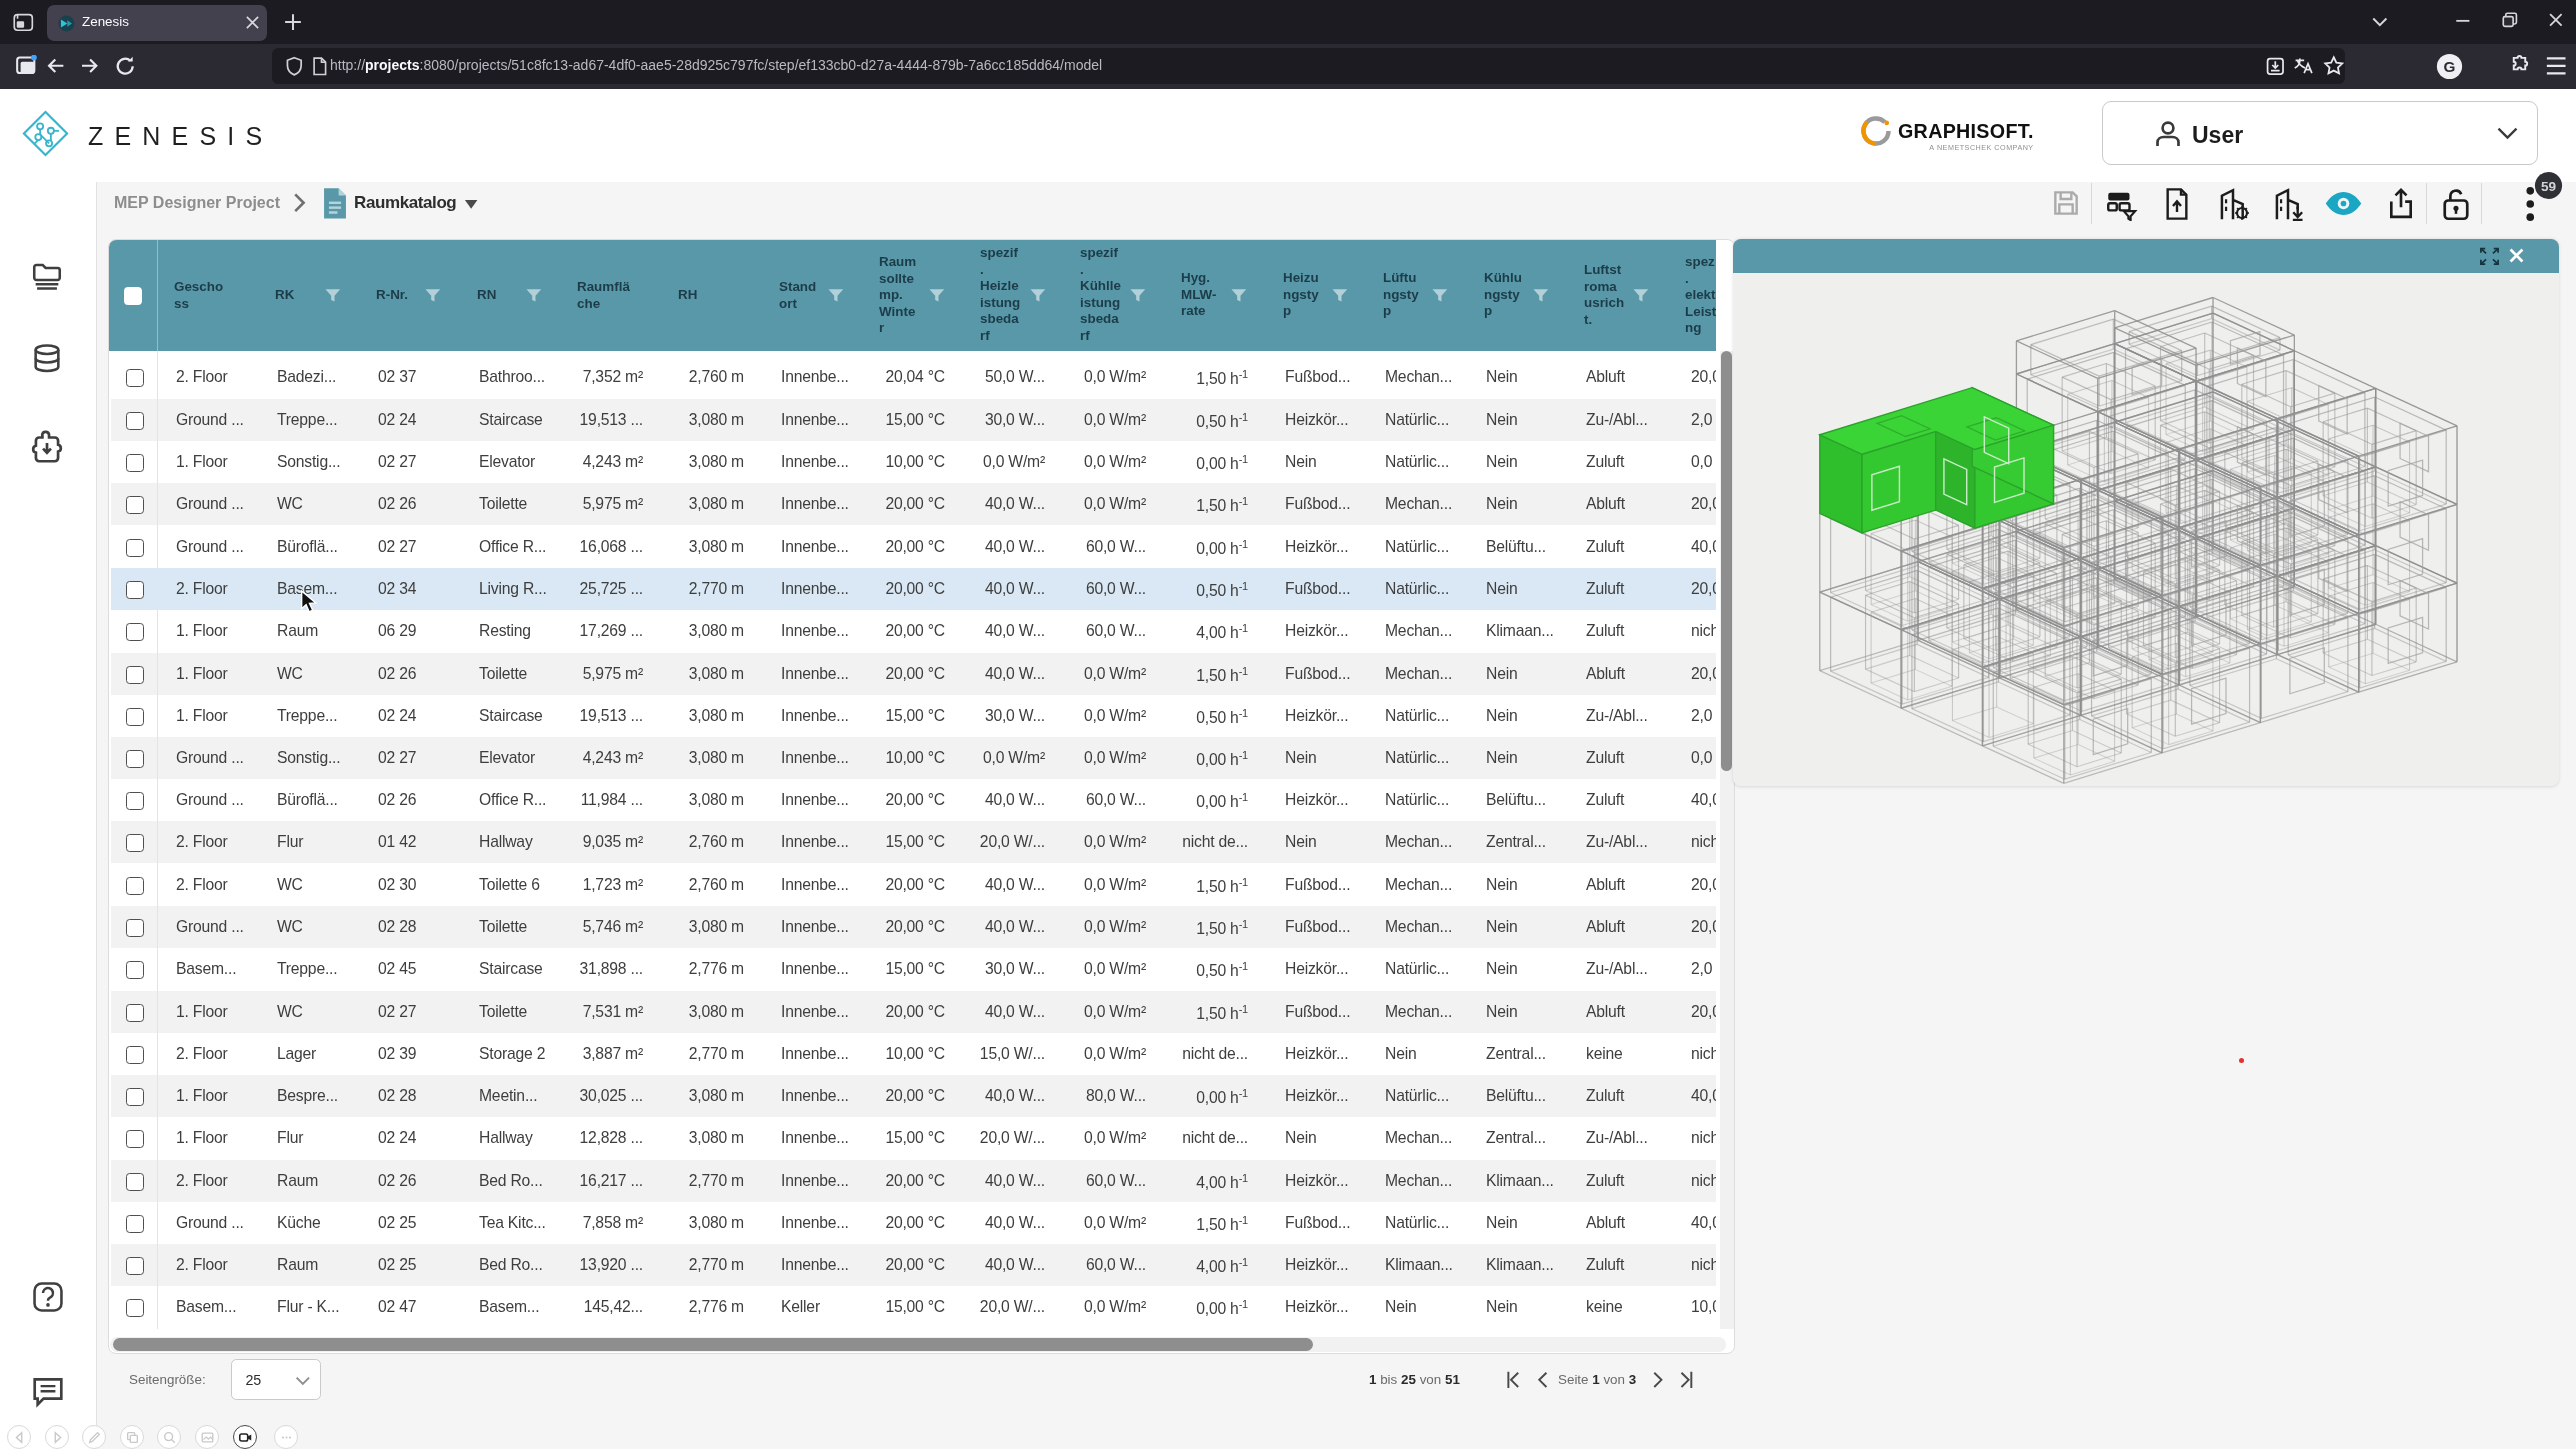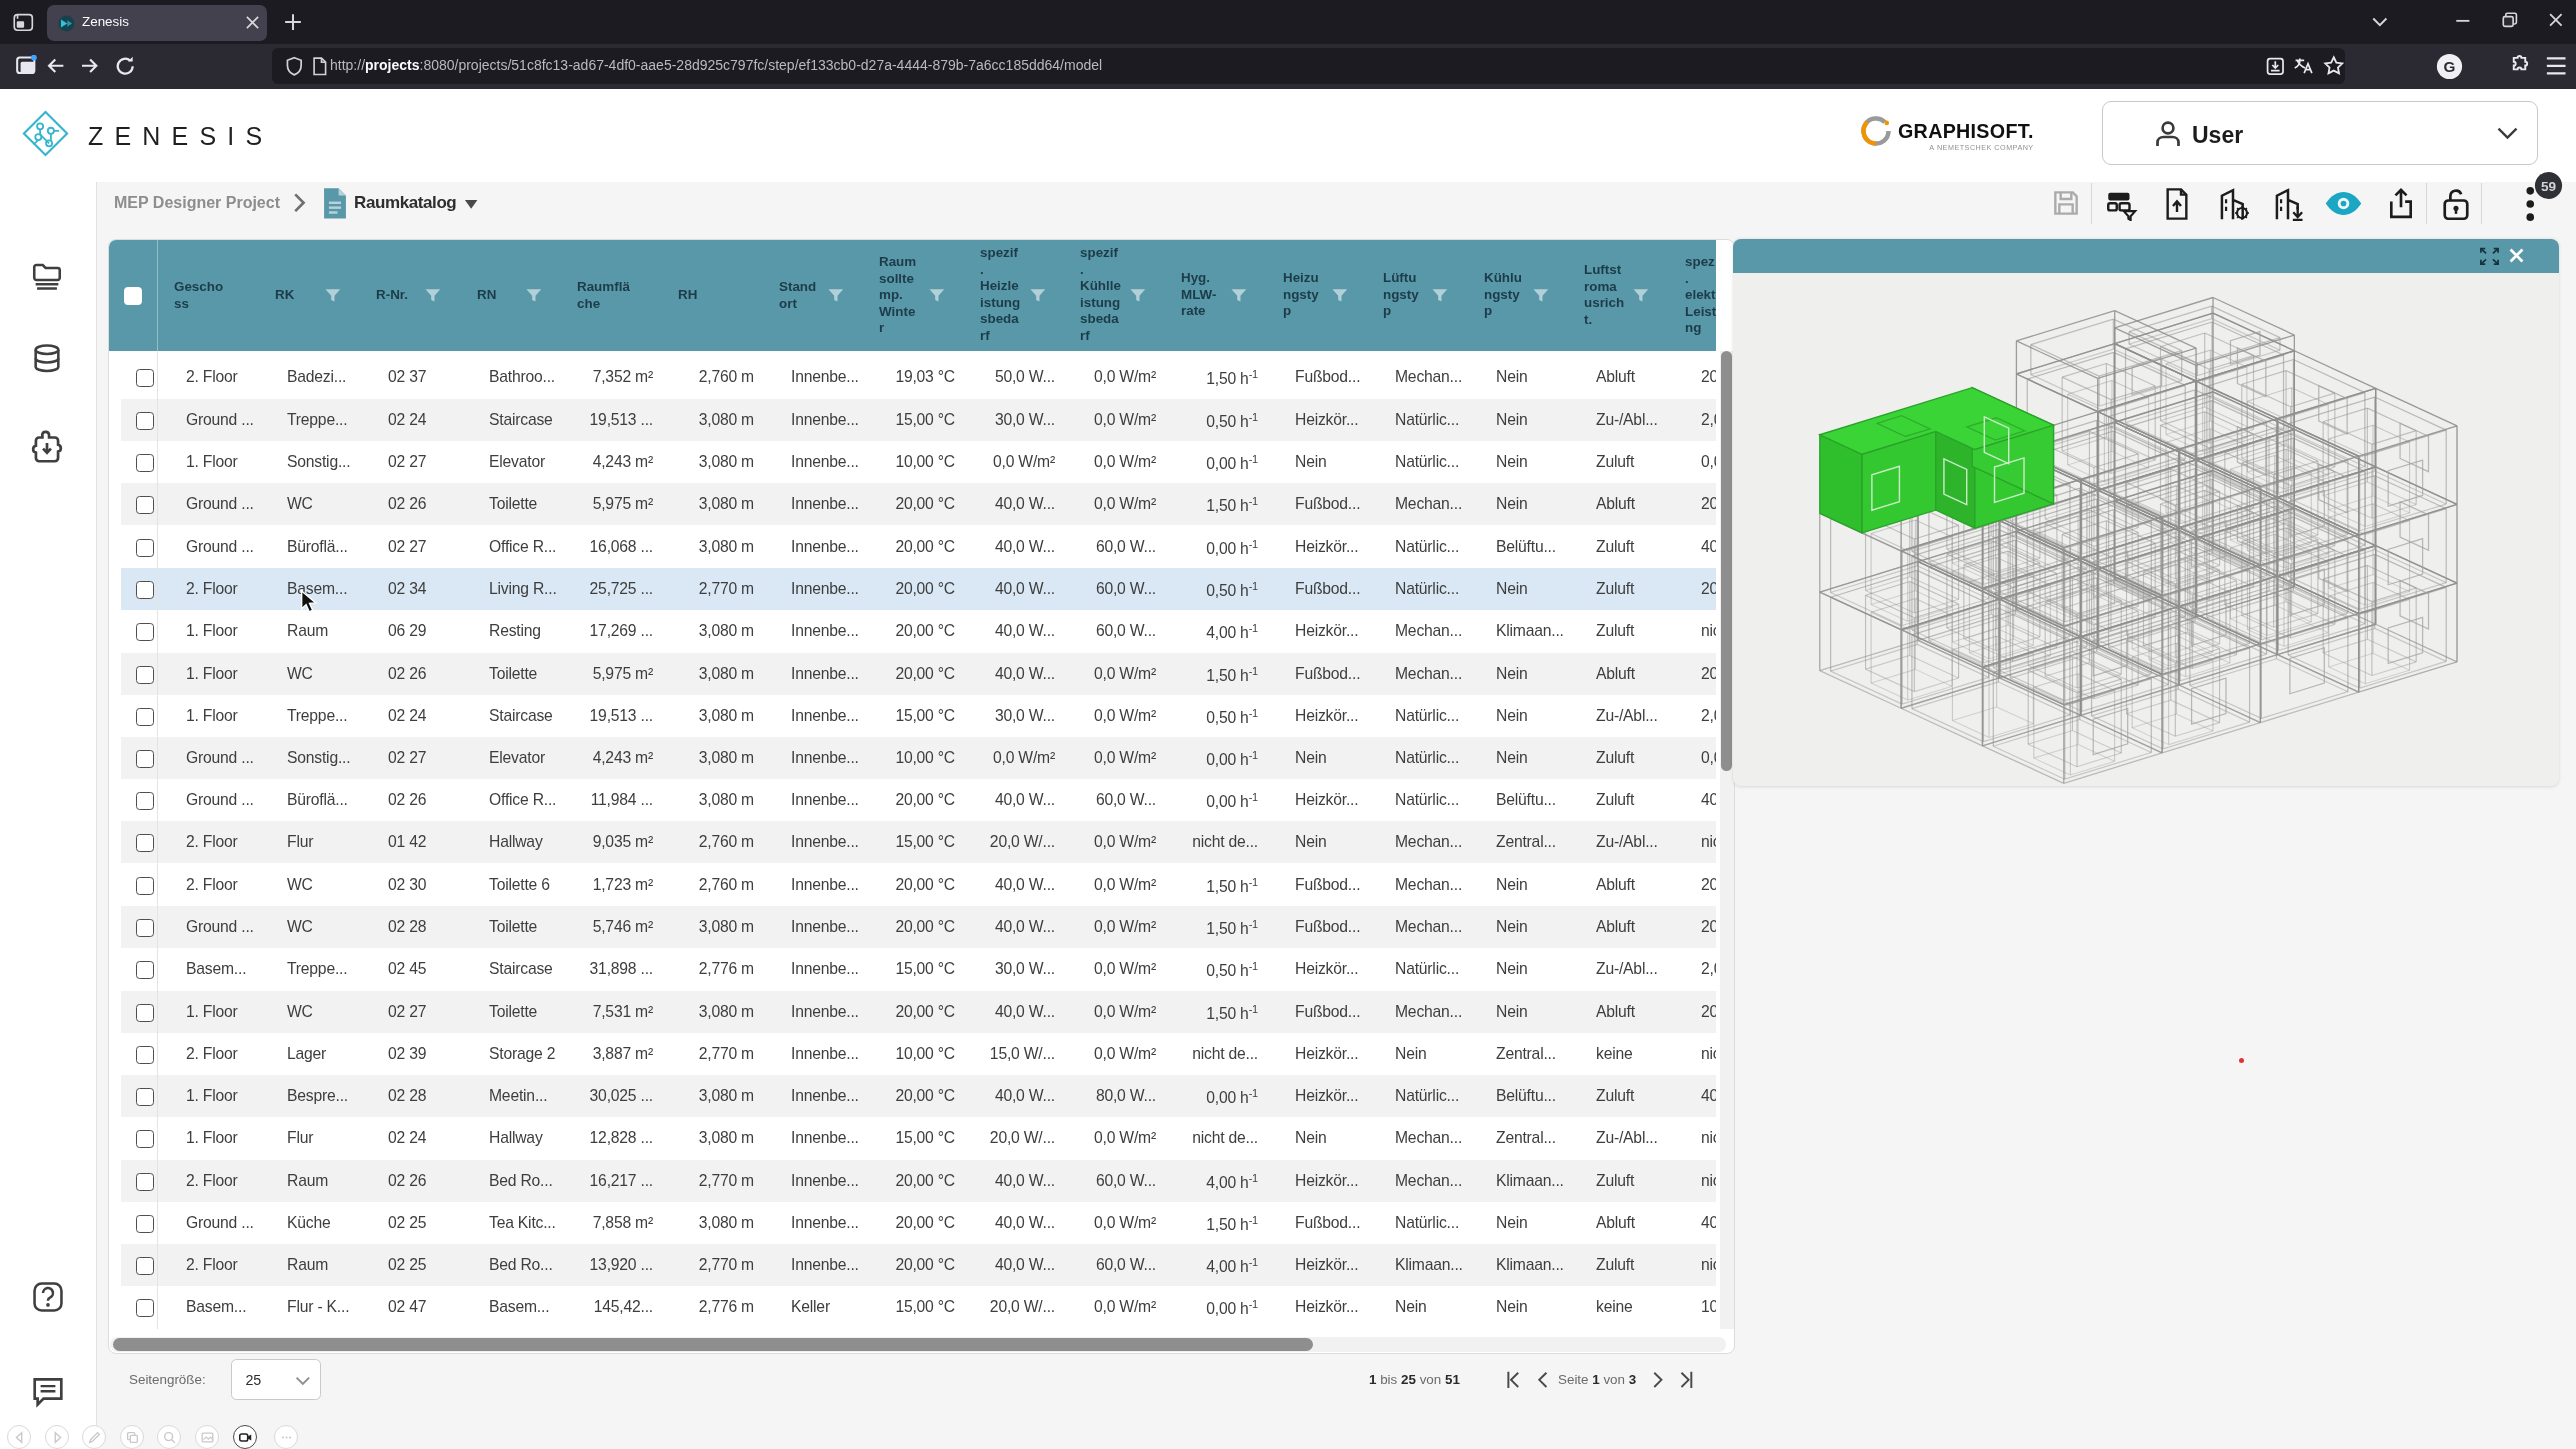--- a/index.html
+++ b/index.html
@@ -22,21 +22,21 @@
 #userbtn{position:absolute;left:2102px;top:101px;width:436px;height:64px;border:1.8px solid #c9c9c9;border-radius:9px;background:#fff}
 #userbtn span{position:absolute;left:89px;top:19.7px;font-size:23px;font-weight:600;color:#1c1c1c}
 
 .crumb{position:absolute;top:194px;font-size:16px;font-weight:600;color:#8d8d8d}
 
 #tcont{position:absolute;left:108px;top:239px;width:1627px;height:1115px;background:#fff;border:1.3px solid #dcdcdc;border-radius:8px}
 #thead{position:absolute;left:0;top:0;width:1607px;height:111px;background:#5898a8;border-radius:7.2px 0 0 0;overflow:hidden}
 .hl{position:absolute;font-size:13.4px;font-weight:700;color:#1d3c49;line-height:16.5px}
 .funnel{position:absolute}
 #tbody{position:absolute;left:0;top:111px;width:1607px;height:978px;overflow:hidden}
-.rw{position:absolute;left:12px;width:1607px;height:42px;background:#fff}
+.rw{position:absolute;left:2px;width:1607px;height:42px;background:#fff}
 .rw.alt{background:#f2f2f2}
 .rw.hi{background:#d9e8f4}
 .cell{position:absolute;top:11.6px;font-size:15.7px;letter-spacing:-0.2px;color:#3e3e3e;white-space:nowrap}
 .cb{position:absolute;width:18px;height:18px;border:1.8px solid #4f4f4f;border-radius:3.6px;background:#fff}
 .cell sup{font-size:70%;vertical-align:super}
 #colsep{position:absolute;left:48px;top:0;width:0.9px;height:1089px;background:rgba(255,255,255,0.35)}
 #colsep2{position:absolute;left:48px;top:111px;width:0.9px;height:978px;background:#e4e4e4}
 
 #vsb{position:absolute;left:1611px;top:111px;width:14.3px;height:978px;background:#f1f1f1}
 #vsbt{position:absolute;left:0.9px;top:0px;width:11.6px;height:420px;background:#8e8e8e;border-radius:6.3px}
@@ -319,21 +319,21 @@
  <div id="tbody">
  <div class="rw" style="top:5.6px">
         <div class="cb" style="left:15px;top:12.5px"></div>
         <div class="cell" style="left:65px">2. Floor</div>
         <div class="cell" style="left:166px">Badezi...</div>
         <div class="cell" style="left:267px">02 37</div>
         <div class="cell" style="left:368px">Bathroo...</div>
         <div class="cell cr" style="right:1075px">7,352 m²</div>
         <div class="cell cr" style="right:974px">2,760 m</div>
         <div class="cell" style="left:670px">Innenbe...</div>
-        <div class="cell cr" style="right:773px">19,03 °C</div>
+        <div class="cell cr" style="right:773px">20,04 °C</div>
         <div class="cell cr" style="right:673px">50,0 W...</div>
         <div class="cell cr" style="right:572px">0,0 W/m²</div>
         <div class="cell cr" style="right:470px">1,50 h<sup>-1</sup></div>
         <div class="cell" style="left:1174px">Fußbod...</div>
         <div class="cell" style="left:1274px">Mechan...</div>
         <div class="cell" style="left:1375px">Nein</div>
         <div class="cell" style="left:1475px">Abluft</div>
         <div class="cell" style="left:1580px">20,0</div>
       </div>
 <div class="rw alt" style="top:48px">

